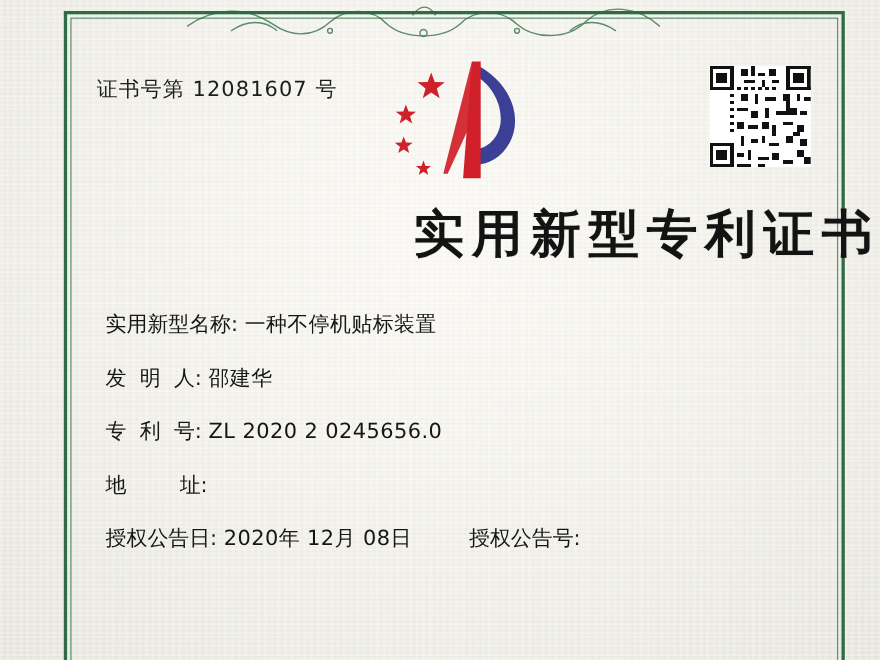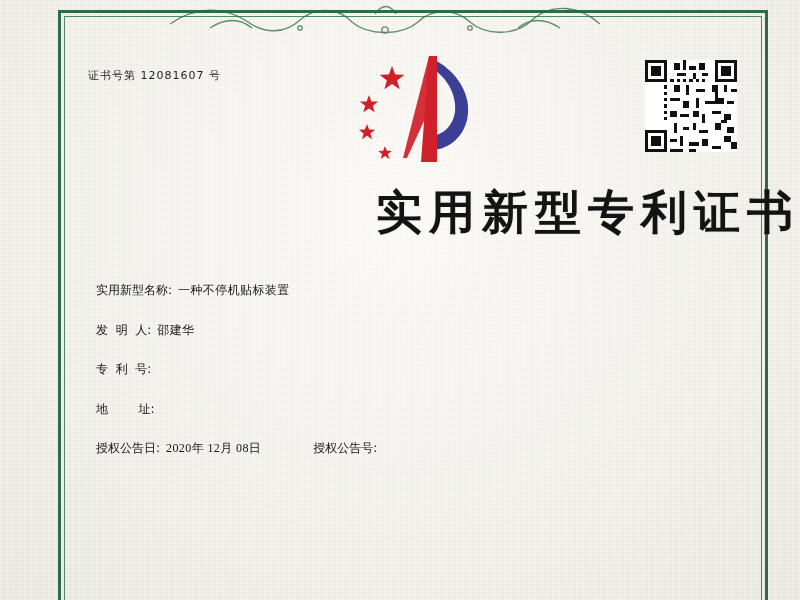--- a/index.html
+++ b/index.html
@@ -61,21 +61,21 @@
     width: 430px;
     height: 34px;
     opacity: 0.85;
   }
 
   
   .cert-number {
     position: absolute;
     left: 88px;
     top: 68px;
-    font-size: 11px;
+    font-size: 19px;
     color: #1d1d1d;
     letter-spacing: 1px;
     font-family: "DejaVu Sans", sans-serif;
     white-space: nowrap;
   }
 
   
   .logo {
     position: absolute;
     left: 345px;
@@ -113,33 +113,32 @@
   .fields {
     position: absolute;
     left: 96px;
     top: 282px;
     right: 80px;
   }
   .field-row {
     display: flex;
     align-items: baseline;
     margin-bottom: 22.5px;
-    font-size: 12px;
+    font-size: 19px;
     color: #161616;
     font-family: "DejaVu Sans", sans-serif;
   }
   .field-label {
     white-space: pre;
     color: #161616;
   }
   .field-value {
     margin-left: 6px;
     color: #161616;
     letter-spacing: 0.4px;
-    font-family: Liberation Serif, serif;
   }
   .field-row.split {
     justify-content: flex-start;
     margin-top: 10px;
   }
   .field-sep {
     display: inline-block;
     width: 52px;
   }
 </style>
@@ -272,20 +271,21 @@
       <span class="field-value">一种不停机贴标装置</span>
     </div>
 
     <div class="field-row">
       <span class="field-label">发  明  人:</span>
       <span class="field-value">邵建华</span>
     </div>
 
     <div class="field-row">
       <span class="field-label">专  利  号:</span>
+      <span class="field-value">ZL 2020 2 0245656.0</span>
     </div>
 
 
 
     <div class="field-row">
       <span class="field-label">地        址:</span>
     </div>
 
     <div class="field-row split">
       <span class="field-label">授权公告日:</span>

